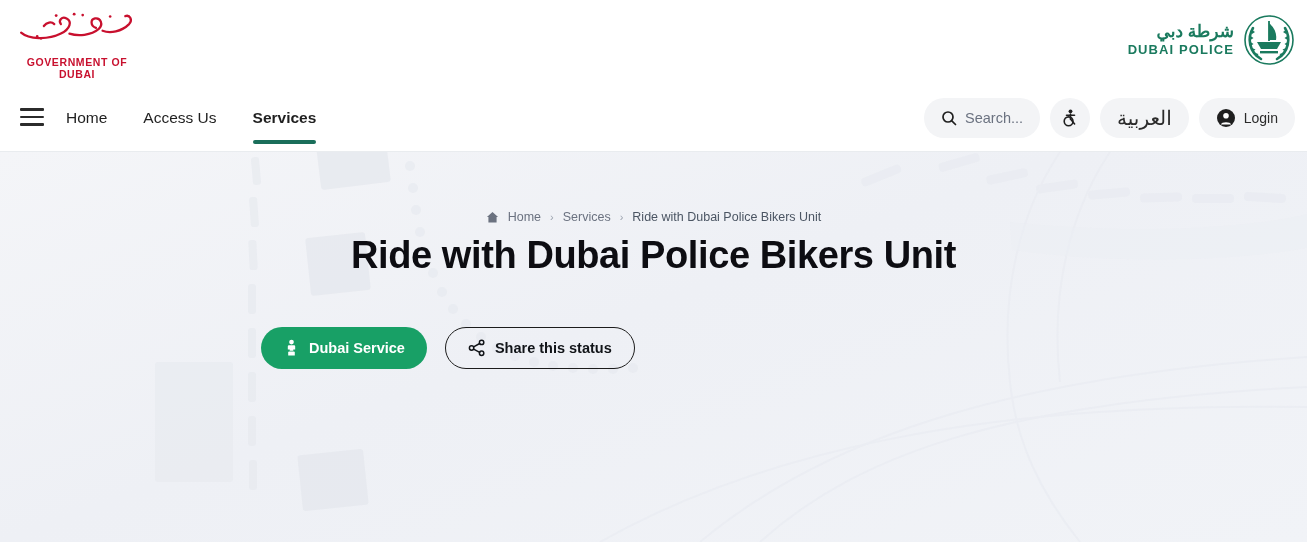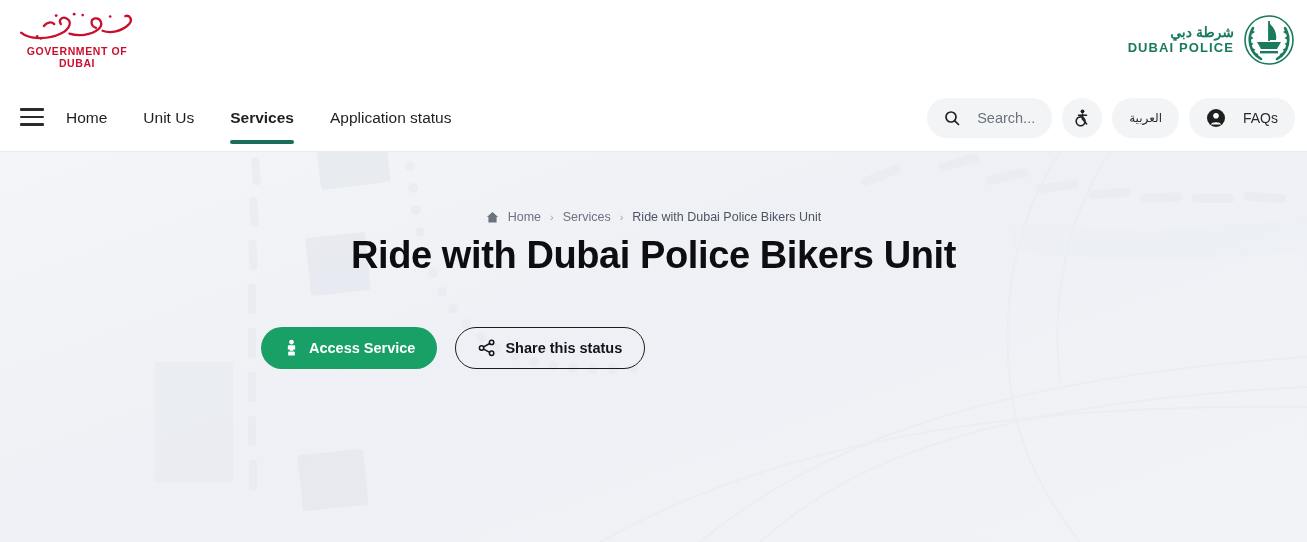--- a/index.html
+++ b/index.html
@@ -13,26 +13,26 @@
 
   
   .topbar {
     position: absolute; left: 0; top: 0; width: 1307px; height: 83px;
     background: #ffffff;
   }
   .gov-logo { position: absolute; left: 12px; top: 8px; width: 130px; height: 60px; }
   .gov-logo .gov-script { display:block; height: 36px; }
   .gov-logo .gov-text {
     display: block; font-size: 10.5px; letter-spacing: 0.6px;
-    color: #c8102e; font-weight: 700; text-align: center; margin-top: 1px;
+    color: #c8102e; font-weight: 700; text-align: center; margin-top: 12px;
     font-family: "Liberation Sans", sans-serif;
   }
   .dp-logo { position: absolute; right: 12px; top: 12px; height: 56px; display: flex; align-items: center; gap: 9px; }
   .dp-words { text-align: right; }
-  .dp-ar { font-size: 14px; color: #1a7a5e; font-weight: 700; line-height: 1.15; direction: rtl; }
+  .dp-ar { font-size: 17px; color: #1a7a5e; font-weight: 700; line-height: 1.15; direction: rtl; }
   .dp-en { font-size: 13px; color: #1a7a5e; font-weight: 700; letter-spacing: 1.1px; line-height: 1.2; }
 
   
   .navbar {
     position: absolute; left: 0; top: 83px; width: 1307px; height: 69px;
     background: #ffffff; border-bottom: 1px solid #e9ecef;
   }
   .hamburger {
     position: absolute; left: 20px; top: 108px - 83px; top: 25px;
     width: 24px; height: 18px; cursor: pointer;
@@ -51,27 +51,27 @@
   }
   .navlink:first-child { padding-left: 0; }
   .navlink.active { font-weight: 700; }
   .navlink.active::after {
     content: ""; position: absolute; left: 18px; right: 18px; bottom: 8px;
     height: 4px; background: #1a6e5a; border-radius: 2px;
   }
 
   .navright { position: absolute; right: 12px; top: 0; height: 69px; display: flex; align-items: center; gap: 10px; }
   .pill {
-    display: flex; align-items: center; gap: 17px;
+    display: flex; align-items: center; gap: 8px;
     background: #f3f4f6; border-radius: 24px; height: 40px;
     padding: 0 17px; cursor: pointer; font-size: 14px; color: #2b2b2b;
   }
   .pill.round { width: 40px; padding: 0; justify-content: center; }
   .pill .ph { color: #6b7280; font-size: 14.5px; }
-  .pill .ar { font-size: 12px; direction: rtl; }
+  .pill .ar { font-size: 20px; direction: rtl; }
 
   
   .hero {
     position: absolute; left: 0; top: 152px; width: 1307px; height: 390px;
     background: linear-gradient(160deg,#f4f5f8 0%, #eef0f5 45%, #f1f3f7 100%);
     overflow: hidden;
   }
   .hero svg.bgmap { position: absolute; left: 0; top: 0; width: 1307px; height: 390px; }
 
   .breadcrumb {
@@ -165,27 +165,24 @@
       <span></span>
       <span></span>
       <span></span>
     </div>
 
     <div class="navlinks">
       <div class="navlink">
         <span>Home</span>
       </div>
       <div class="navlink">
-        <span>Unit Us</span>
+        <span>Access Us</span>
       </div>
       <div class="navlink active">
         <span>Services</span>
-      </div>
-      <div class="navlink">
-        <span>Application status</span>
       </div>
     </div>
 
     <div class="navright">
 
       <div class="pill">
         <svg width="16" height="16" viewBox="0 0 16 16">
           <circle cx="7" cy="7" r="5" fill="none" stroke="#1f1f1f" stroke-width="1.7"></circle>
           <path d="M10.8 10.8 L14.5 14.5" stroke="#1f1f1f" stroke-width="1.7" stroke-linecap="round"></path>
         </svg>
@@ -205,21 +202,21 @@
       <div class="pill">
         <span class="ar">العربية</span>
       </div>
 
       <div class="pill">
         <svg width="20" height="20" viewBox="0 0 20 20">
           <circle cx="10" cy="10" r="9" fill="#1f1f1f"></circle>
           <circle cx="10" cy="7.8" r="2.8" fill="#ffffff"></circle>
           <path d="M4.6 16.6 C5.6 13.3 14.4 13.3 15.4 16.6 Z" fill="#ffffff"></path>
         </svg>
-        <span>FAQs</span>
+        <span>Login</span>
       </div>
 
     </div>
   </div>
 
   <div class="hero">
 
     <svg class="bgmap" viewBox="0 0 1307 390">
       <g opacity="0.62">
         <rect x="308" y="83" width="60" height="58" rx="3" fill="#e3e6ec" transform="rotate(-6 338 112)"></rect>
@@ -291,21 +288,21 @@
     <h1 class="page-title">Ride with Dubai Police Bikers Unit</h1>
 
     <div class="actions">
 
       <div class="btn primary">
         <svg width="17" height="18" viewBox="0 0 18 19">
           <circle cx="9" cy="3.2" r="2.5" fill="#ffffff"></circle>
           <path d="M6.3 6.5 h5.4 a1.2 1.2 0 0 1 1.2 1.2 v3.4 h-2 v1.2 h-3.8 v-1.2 h-2 v-3.4 a1.2 1.2 0 0 1 1.2 -1.2 z" fill="#ffffff"></path>
           <path d="M6.6 13.2 h4.8 a1.1 1.1 0 0 1 1.1 1.1 v3.2 h-7 v-3.2 a1.1 1.1 0 0 1 1.1 -1.1 z" fill="#ffffff"></path>
         </svg>
-        <span>Access Service</span>
+        <span>Dubai Service</span>
       </div>
 
 
 
       <div class="btn ghost">
         <svg width="18" height="18" viewBox="0 0 18 18">
           <circle cx="13.6" cy="3.4" r="2.2" fill="none" stroke="#111418" stroke-width="1.5"></circle>
           <circle cx="3.6" cy="9" r="2.2" fill="none" stroke="#111418" stroke-width="1.5"></circle>
           <circle cx="13.6" cy="14.3" r="2.2" fill="none" stroke="#111418" stroke-width="1.5"></circle>
           <path d="M5.6 7.9 L11.7 4.5 M5.6 10.1 L11.7 13.3" stroke="#111418" stroke-width="1.5" stroke-linecap="round"></path>

